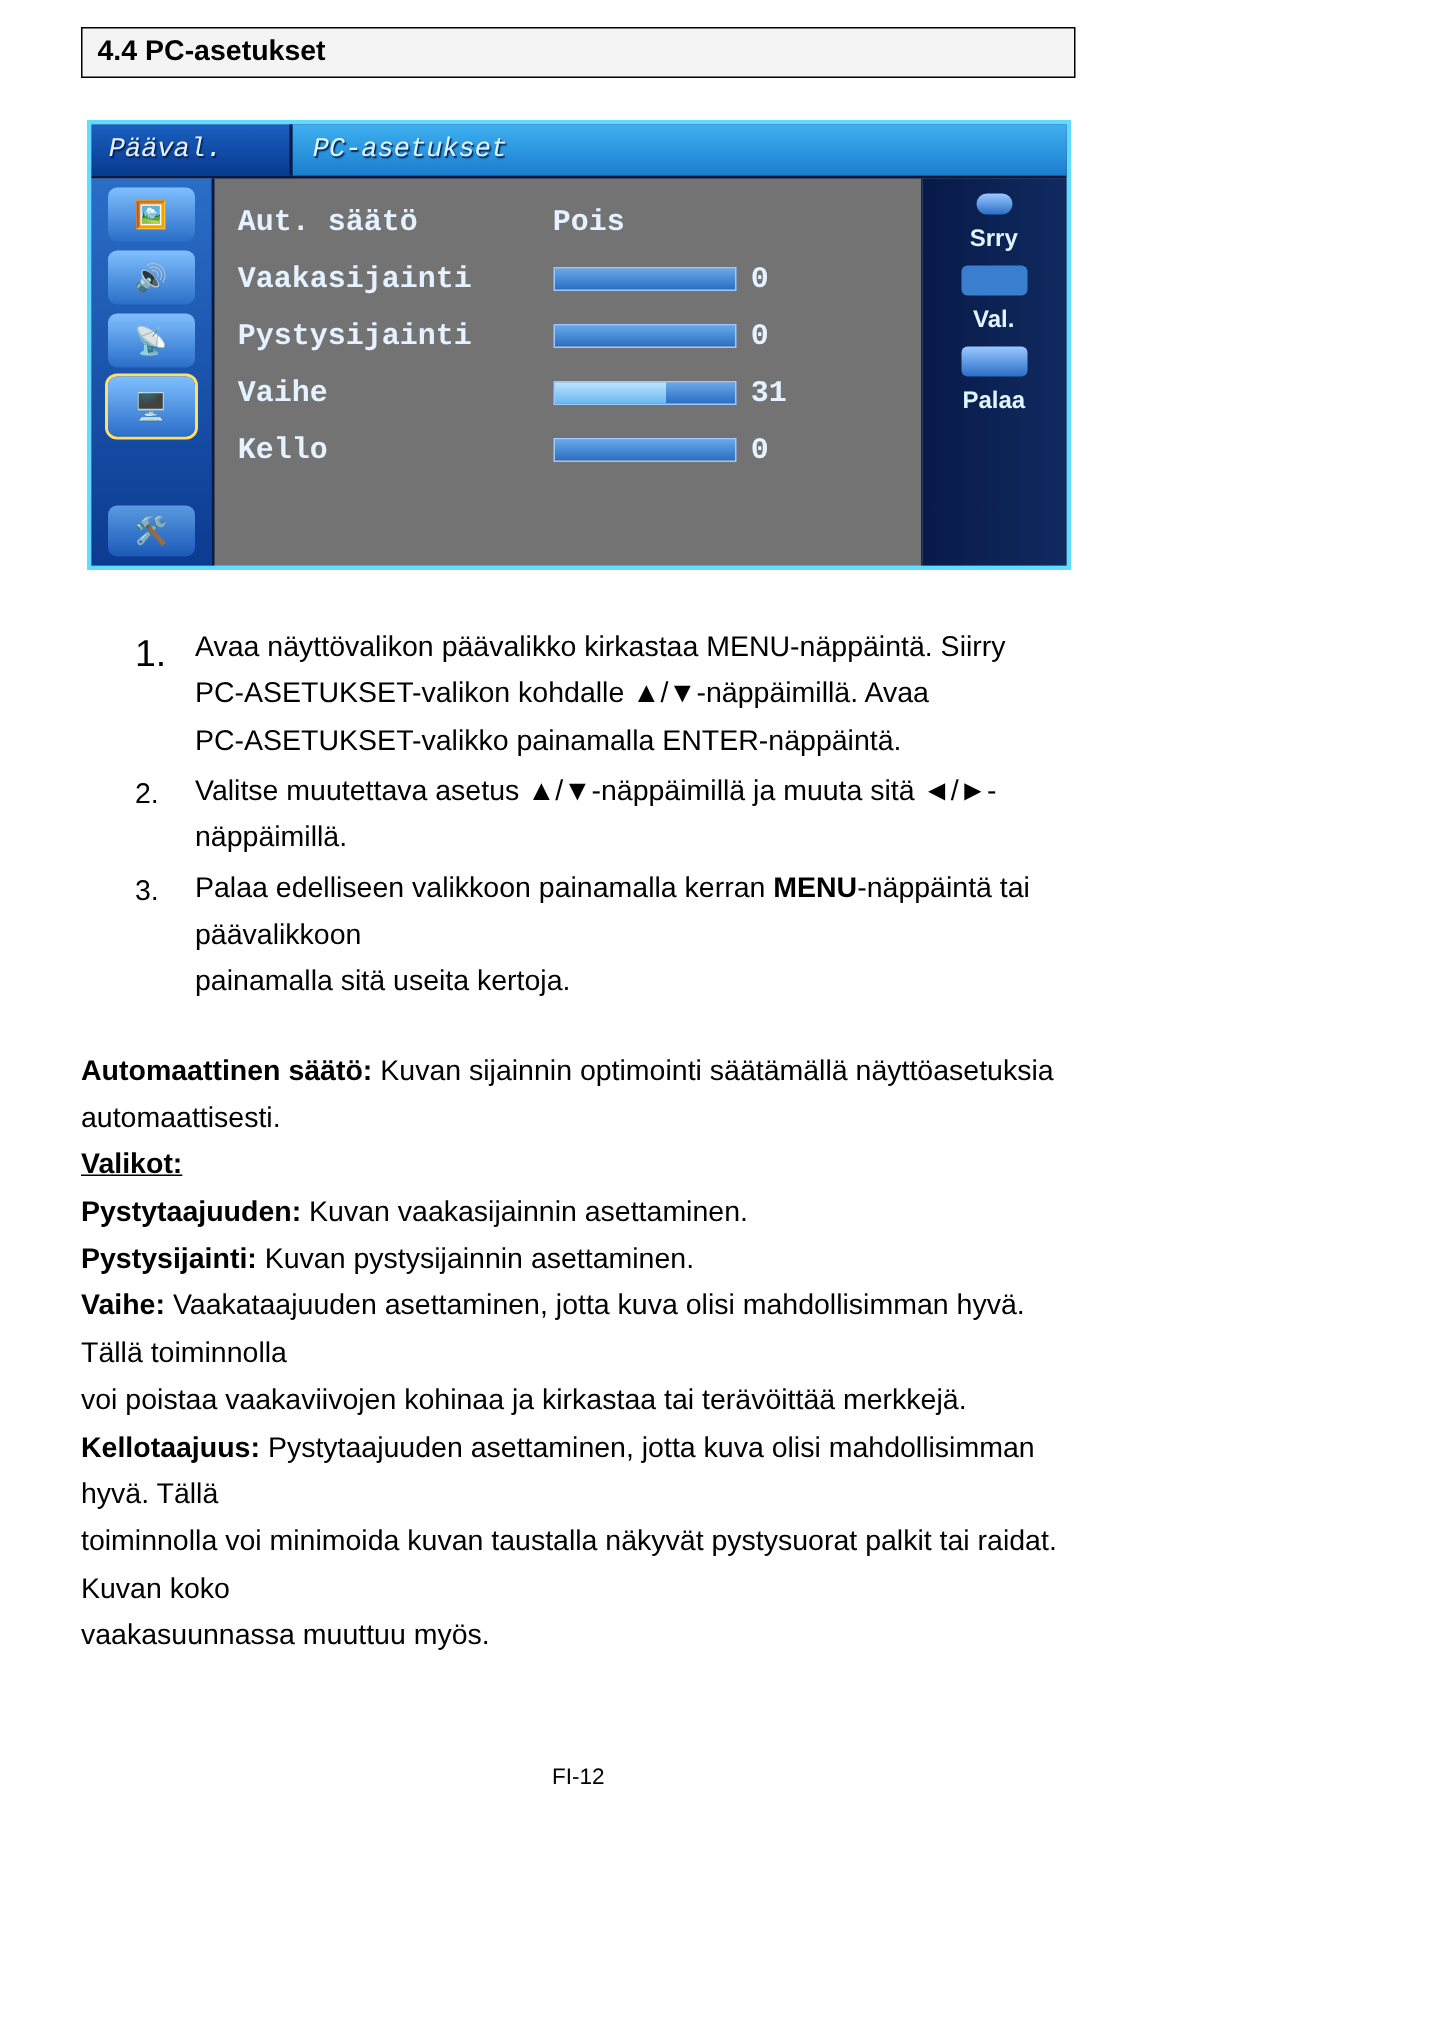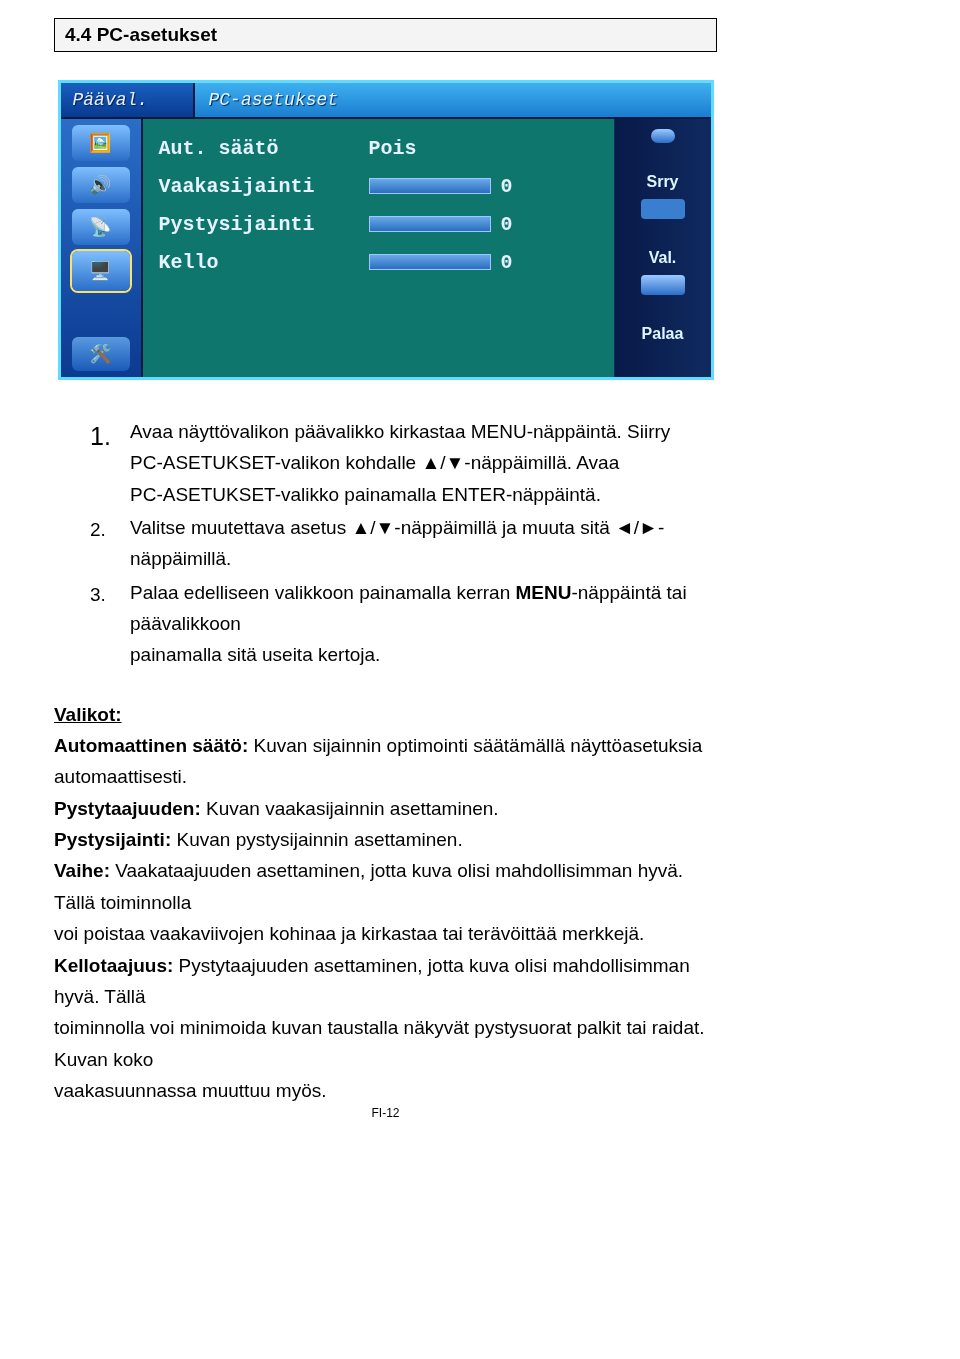--- a/index.html
+++ b/index.html
@@ -25,21 +25,21 @@
   }
   .screenshot-wrap {
     display: flex;
     justify-content: center;
     margin-bottom: 36px;
   }
   .osd {
     width: 656px;
     height: 300px;
     border: 3px solid #5fdcff;
-    background: #0f766e;
+    background: #737373;
     display: flex;
     flex-direction: column;
     font-family: "Courier New", Courier, monospace;
     color: #fff;
     box-sizing: border-box;
     position: relative;
   }
   .osd-top {
     height: 34px;
     background: linear-gradient(#1a60c0, #083a90);
@@ -147,21 +147,21 @@
     font-family: Arial, sans-serif;
   }
   .legend-icon {
     width: 44px;
     height: 20px;
     background: linear-gradient(#9cc8ff,#2a6ec8);
     border-radius: 4px;
   }
   .legend-icon.pill { border-radius: 10px; height: 14px; width: 24px; }
   .legend-icon.arrows { background:#3a7ed0; border-radius:4px;}
-  .legend-txt { font-size: 16px; font-weight: bold; color:#dff6ff;margin-top:22px;}
+  .legend-txt { font-size: 16px; font-weight: bold; color:#dff6ff;}
 
   .instructions {
     font-size: 19px;
     line-height: 1.65;
     padding-left: 36px;
   }
   .instructions .item {
     display: flex;
     gap: 18px;
     margin-bottom: 2px;
@@ -175,21 +175,22 @@
   .instructions .txt { flex:1; }
   strong.bk { font-weight: bold; }
   .valikot-block {
     font-size: 19px;
     line-height: 1.65;
     margin-top: 28px;
   }
   .valikot-block .underline { text-decoration: underline; font-weight: bold; }
   .footer {
     text-align: center;
-    font-size: 12px;
+    font-size: 15px;
+    margin-top: 70px;
   }
 </style>
 </head>
 <body>
 
 <div class="page">
   <div class="section-header">4.4 PC-asetukset</div>
 
   <div class="screenshot-wrap">
     <div class="osd">
@@ -221,20 +222,27 @@
                 </span>
             </div>
             <div class="osd-row">
               <span class="lbl">Pystysijainti</span>
               <span class="val">
                   <span class="slider"></span>
                   <span>0</span>
                 </span>
             </div>
             <div class="osd-row">
+              <span class="lbl">Vaihe</span>
+              <span class="val">
+                  <span class="slider part"></span>
+                  <span>31</span>
+                </span>
+            </div>
+            <div class="osd-row">
               <span class="lbl">Kello</span>
               <span class="val">
                   <span class="slider"></span>
                   <span>0</span>
                 </span>
             </div>
           </div>
           <div class="osd-right">
             <div class="legend-icon pill"></div>
             <div class="legend-txt">Srry</div>
@@ -264,25 +272,25 @@
     <div class="item">
       <div class="num small">3.</div>
       <div class="txt">
         <span>Palaa edelliseen valikkoon painamalla kerran </span><strong class="bk">MENU</strong><span>-näppäintä tai päävalikkoon</span><br>
         <span>painamalla sitä useita kertoja.</span>
       </div>
     </div>
   </div>
 
   <div class="valikot-block">
-    <div><span class="underline">Valikot:</span></div>
     <div>
       <strong class="bk">Automaattinen säätö:</strong><span> Kuvan sijainnin optimointi säätämällä näyttöasetuksia</span><br>
       <span>automaattisesti.</span>
     </div>
+    <div><span class="underline">Valikot:</span></div>
     <div>
       <strong class="bk">Pystytaajuuden:</strong><span> Kuvan vaakasijainnin asettaminen.</span>
     </div>
     <div>
       <strong class="bk">Pystysijainti:</strong><span> Kuvan pystysijainnin asettaminen.</span>
     </div>
     <div>
       <strong class="bk">Vaihe:</strong><span> Vaakataajuuden asettaminen, jotta kuva olisi mahdollisimman hyvä. Tällä toiminnolla</span><br>
       <span>voi poistaa vaakaviivojen kohinaa ja kirkastaa tai terävöittää merkkejä.</span>
     </div>

